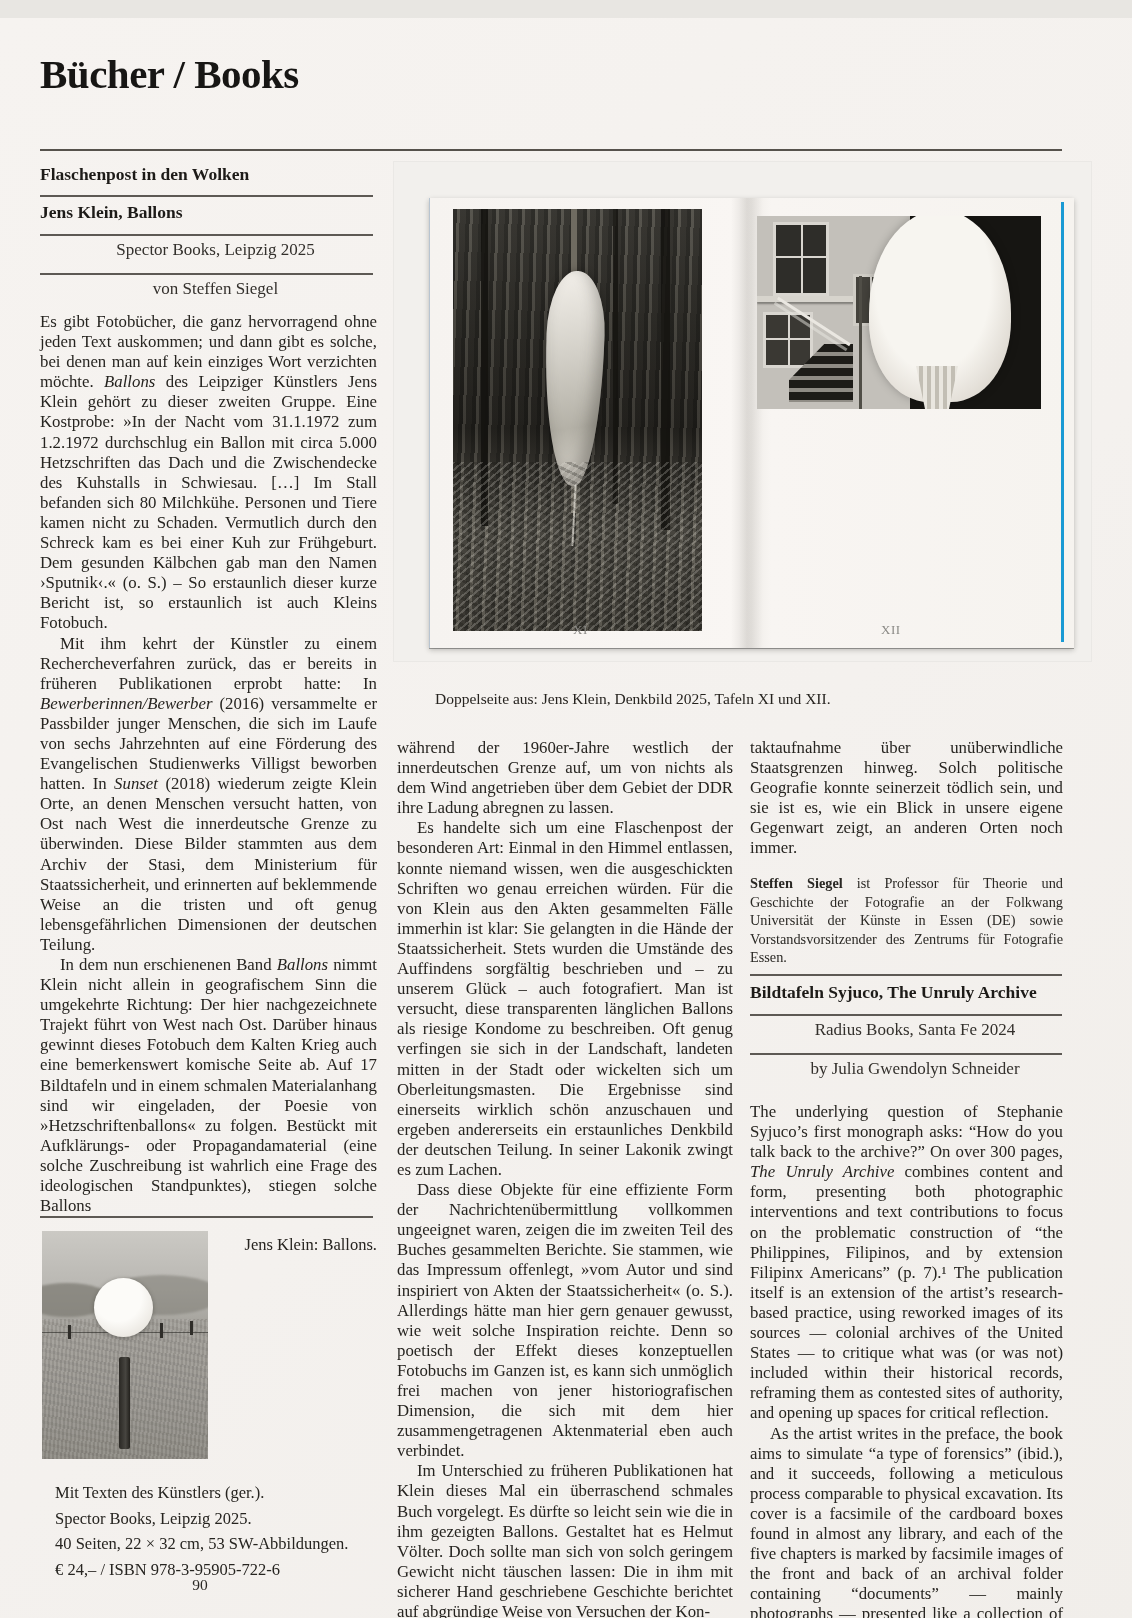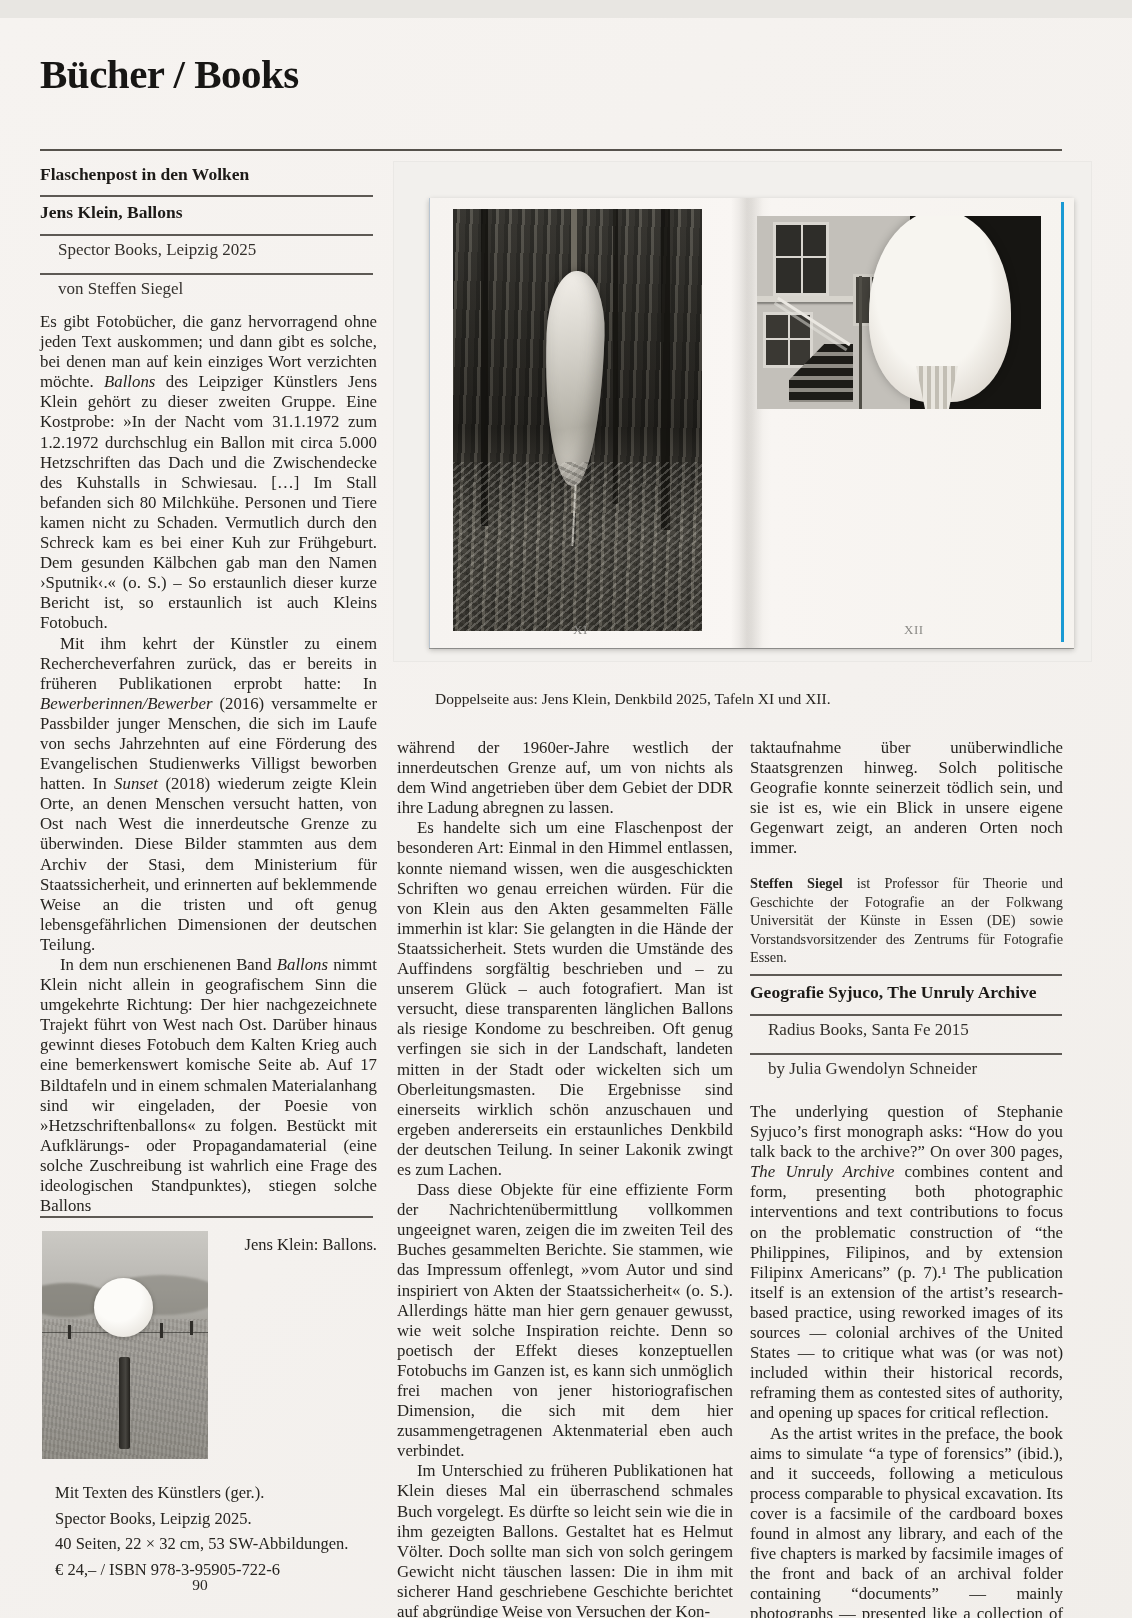--- a/index.html
+++ b/index.html
@@ -9,21 +9,21 @@
     font-family:"Liberation Serif","DejaVu Serif",serif;
     color:#211f1c; overflow:hidden;
   }
   .abs{position:absolute;}
   
   .page-title{font-size:41px;font-weight:bold;letter-spacing:-0.5px;color:#171614;}
   .rule-thick{height:2px;background:#56524c;}
   .rule-thin{height:1.5px;background:#5d5954;}
   
   .rh{font-size:17.5px;font-weight:bold;color:#1d1b18;}
-  .rh-sub{font-size:17px;color:#33302c;padding-left:18px;}
+  .rh-sub{font-size:17px;color:#33302c;padding-left:18px;text-align:center;}
   
   .body-col{font-size:16.8px;line-height:20.1px;text-align:justify;color:#262420;}
   .body-col p{margin:0;}
   .body-col p.indent{text-indent:20px;}
   .bio{font-size:14.3px;line-height:18.6px;text-align:justify;color:#2a2824;}
   .caption{font-size:15.5px;color:#26231f;}
   .colophon{font-size:16.5px;line-height:25.5px;color:#262420;}
   .pagenum{font-size:15.5px;color:#2a2824;text-align:center;}
   
   .spread{background:#f2f0ed;border:1px solid rgba(0,0,0,0.03);}
@@ -162,42 +162,42 @@
         <div class="stairs"></div>
         <div class="railing"></div>
         <div class="pole" style="left:102px;top:60px;width:3px;height:133px;"></div>
         <div class="balloon-big"></div>
         <div class="balloon-folds"></div>
       </div>
 
       <div class="blue-stripe" style="left:632px;top:4px;width:3px;height:440px;"></div>
 
       <div class="plate-num" style="left:144px;top:424px;">XI</div>
-      <div class="plate-num" style="left:475px;top:424px;">XII</div>
+      <div class="plate-num" style="left:452px;top:424px;">XII</div>
     </div>
   </div>
 
   <div class="abs caption" style="left:435px;top:672px;width:640px;">Doppelseite aus: Jens Klein, Denkbild 2025, Tafeln XI und XII.</div>
 
   <div class="abs body-col" style="left:397px;top:720px;width:336px;">
     <p>während der 1960er-Jahre westlich der innerdeutschen Grenze auf, um von nichts als dem Wind angetrieben über dem Gebiet der DDR ihre Ladung abregnen zu lassen.</p>
     <p class="indent">Es handelte sich um eine Flaschenpost der besonderen Art: Einmal in den Himmel entlassen, konnte niemand wissen, wen die ausgeschickten Schriften wo genau erreichen würden. Für die von Klein aus den Akten gesammelten Fälle immerhin ist klar: Sie gelangten in die Hände der Staatssicherheit. Stets wurden die Umstände des Auffindens sorgfältig beschrieben und – zu unserem Glück – auch fotografiert. Man ist versucht, diese transparenten länglichen Ballons als riesige Kondome zu beschreiben. Oft genug verfingen sie sich in der Landschaft, landeten mitten in der Stadt oder wickelten sich um Oberleitungsmasten. Die Ergebnisse sind einerseits wirklich schön anzuschauen und ergeben andererseits ein erstaunliches Denkbild der deutschen Teilung. In seiner Lakonik zwingt es zum Lachen.</p>
     <p class="indent">Dass diese Objekte für eine effiziente Form der Nachrichtenübermittlung vollkommen ungeeignet waren, zeigen die im zweiten Teil des Buches gesammelten Berichte. Sie stammen, wie das Impressum offenlegt, »vom Autor und sind inspiriert von Akten der Staatssicherheit« (o. S.). Allerdings hätte man hier gern genauer gewusst, wie weit solche Inspiration reichte. Denn so poetisch der Effekt dieses konzeptuellen Fotobuchs im Ganzen ist, es kann sich unmöglich frei machen von jener historiografischen Dimension, die sich mit dem hier zusammengetragenen Aktenmaterial eben auch verbindet.</p>
     <p class="indent">Im Unterschied zu früheren Publikationen hat Klein dieses Mal ein überraschend schmales Buch vorgelegt. Es dürfte so leicht sein wie die in ihm gezeigten Ballons. Gestaltet hat es Helmut Völter. Doch sollte man sich von solch geringem Gewicht nicht täuschen lassen: Die in ihm mit sicherer Hand geschriebene Geschichte berichtet auf abgründige Weise von Versuchen der Kon-</p>
   </div>
 
   <div class="abs body-col" style="left:750px;top:720px;width:313px;">
     <p>taktaufnahme über unüberwindliche Staatsgrenzen hinweg. Solch politische Geografie konnte seinerzeit tödlich sein, und sie ist es, wie ein Blick in unsere eigene Gegenwart zeigt, an anderen Orten noch immer.</p>
   </div>
   <div class="abs bio" style="left:750px;top:856px;width:313px;"><strong>Steffen Siegel</strong> ist Professor für Theorie und Geschichte der Fotografie an der Folkwang Universität der Künste in Essen (DE) sowie Vorstandsvorsitzender des Zentrums für Fotografie Essen.</div>
 
   <div class="abs rule-thin" style="left:750px;top:956px;width:312px;"></div>
-  <div class="abs rh" style="left:750px;top:964px;width:312px;">Geografie Syjuco, The Unruly Archive</div>
+  <div class="abs rh" style="left:750px;top:964px;width:312px;">Bildtafeln Syjuco, The Unruly Archive</div>
   <div class="abs rule-thin" style="left:750px;top:996px;width:312px;"></div>
-  <div class="abs rh-sub" style="left:750px;top:1002px;width:294px;">Radius Books, Santa Fe 2015</div>
+  <div class="abs rh-sub" style="left:750px;top:1002px;width:294px;">Radius Books, Santa Fe 2024</div>
   <div class="abs rule-thin" style="left:750px;top:1035px;width:312px;"></div>
   <div class="abs rh-sub" style="left:750px;top:1041px;width:294px;">by Julia Gwendolyn Schneider</div>
 
   <div class="abs body-col" style="left:750px;top:1084px;width:313px;">
     <p>The underlying question of Stephanie Syjuco’s first monograph asks: “How do you talk back to the archive?” On over 300 pages, <em>The Unruly Archive</em> combines content and form, presenting both photographic interventions and text contributions to focus on the problematic construction of “the Philippines, Filipinos, and by extension Filipinx Americans” (p. 7).¹ The publication itself is an extension of the artist’s research-based practice, using reworked images of its sources — colonial archives of the United States — to critique what was (or was not) included within their historical records, reframing them as contested sites of authority, and opening up spaces for critical reflection.</p>
     <p class="indent">As the artist writes in the preface, the book aims to simulate “a type of forensics” (ibid.), and it succeeds, following a meticulous process comparable to physical excavation. Its cover is a facsimile of the cardboard boxes found in almost any library, and each of the five chapters is marked by facsimile images of the front and back of an archival folder containing “documents” — mainly photographs — presented like a collection of files. Highlighted in their materiality, as if we</p>
   </div>
 
   <div class="abs rule-thin" style="left:40px;top:1198px;width:333px;"></div>
   <div class="abs photo field" style="left:42px;top:1213px;width:166px;height:228px;">

